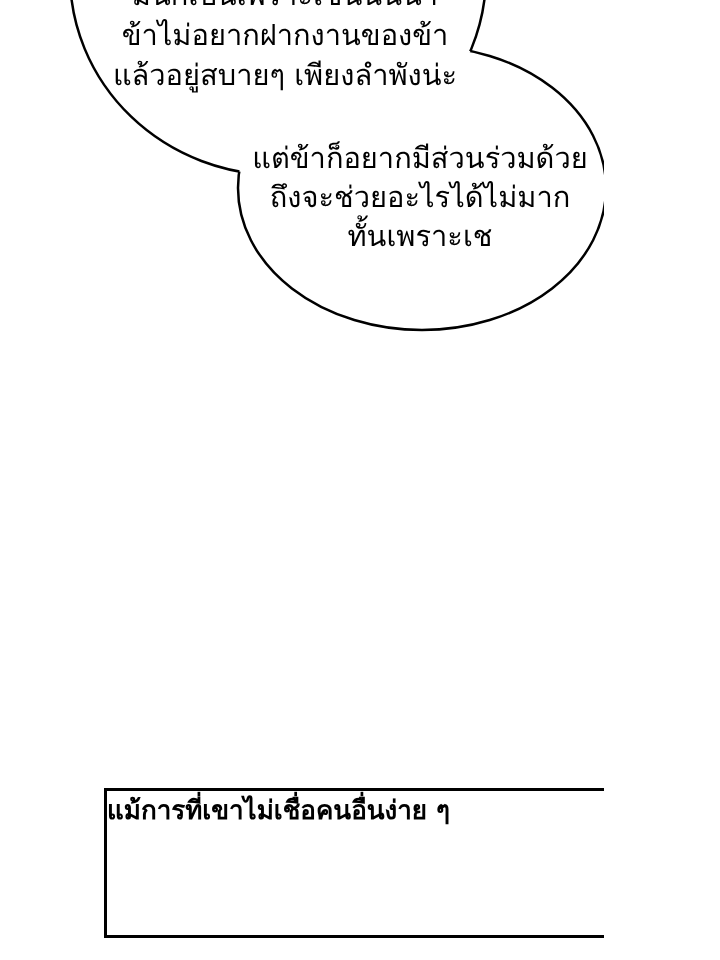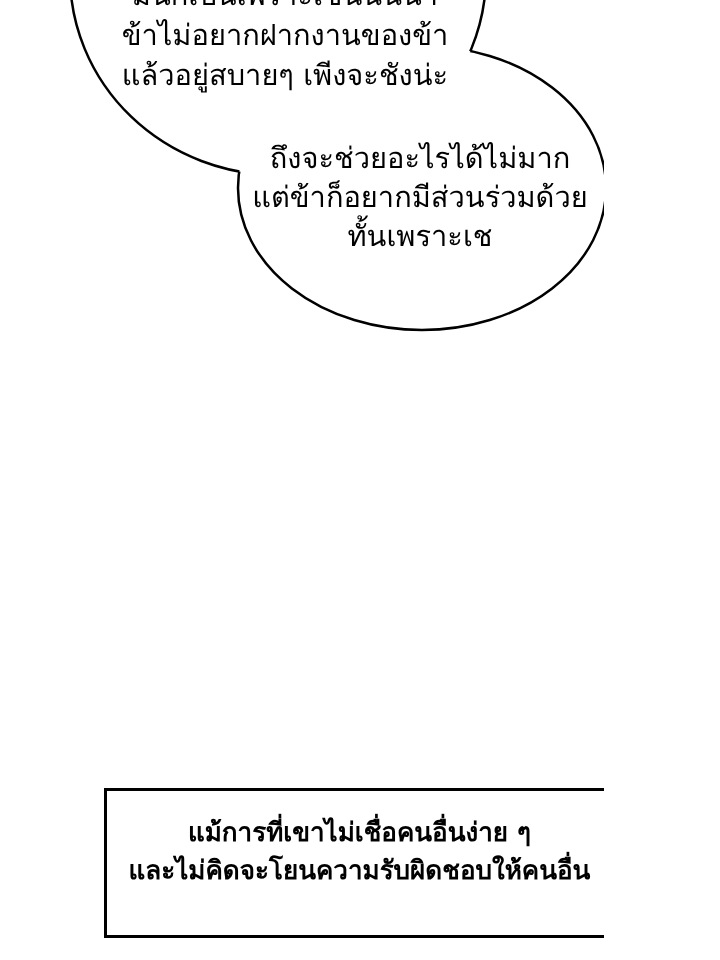--- a/index.html
+++ b/index.html
@@ -47,22 +47,22 @@
   }
   .caption-box {
     position: absolute;
     left: 104px;
     top: 788px;
     width: 511px;
     height: 150px;
     box-sizing: border-box;
     border: 3px solid #000000;
     background: #ffffff;
-    text-align: center;
-    padding-top: 22px;
+    text-align: left;
+    padding-top: 0;
   }
   .caption-box .line {
     display: block;
     font-size: 26px;
     line-height: 38px;
     font-weight: 700;
     color: #000000;
     white-space: nowrap;
   }
 </style>
@@ -84,27 +84,26 @@
     </defs>
     <ellipse cx="278" cy="-25" rx="208" ry="200" fill="#ffffff"></ellipse>
     <ellipse cx="422" cy="188" rx="184" ry="142" fill="#ffffff"></ellipse>
     <ellipse cx="278" cy="-25" rx="208" ry="200" fill="none" stroke="#000000" stroke-width="2.5" mask="url(#hide-inside-b2)"></ellipse>
     <ellipse cx="422" cy="188" rx="184" ry="142" fill="none" stroke="#000000" stroke-width="2.5" mask="url(#hide-inside-b1)"></ellipse>
   </svg>
 
   <div class="bubble-text" id="bubble1-text">
     <span class="line">มันก็เป็นเพราะเช่นนั้นน่า</span>
     <span class="line">ข้าไม่อยากฝากงานของข้า</span>
-    <span class="line">แล้วอยู่สบายๆ เพีงจะชังน่ะ</span>
+    <span class="line">แล้วอยู่สบายๆ เพียงลำพังน่ะ</span>
   </div>
 
   <div class="bubble-text" id="bubble2-text">
+    <span class="line">แต่ข้าก็อยากมีส่วนร่วมด้วย</span>
     <span class="line">ถึงจะช่วยอะไรได้ไม่มาก</span>
-    <span class="line">แต่ข้าก็อยากมีส่วนร่วมด้วย</span>
     <span class="line">ทั้นเพราะเช</span>
   </div>
 
   <div class="caption-box">
     <span class="line">แม้การที่เขาไม่เชื่อคนอื่นง่าย ๆ</span>
-    <span class="line">และไม่คิดจะโยนความรับผิดชอบให้คนอื่น</span>
   </div>
 
 </div>
 
 </body></html>

